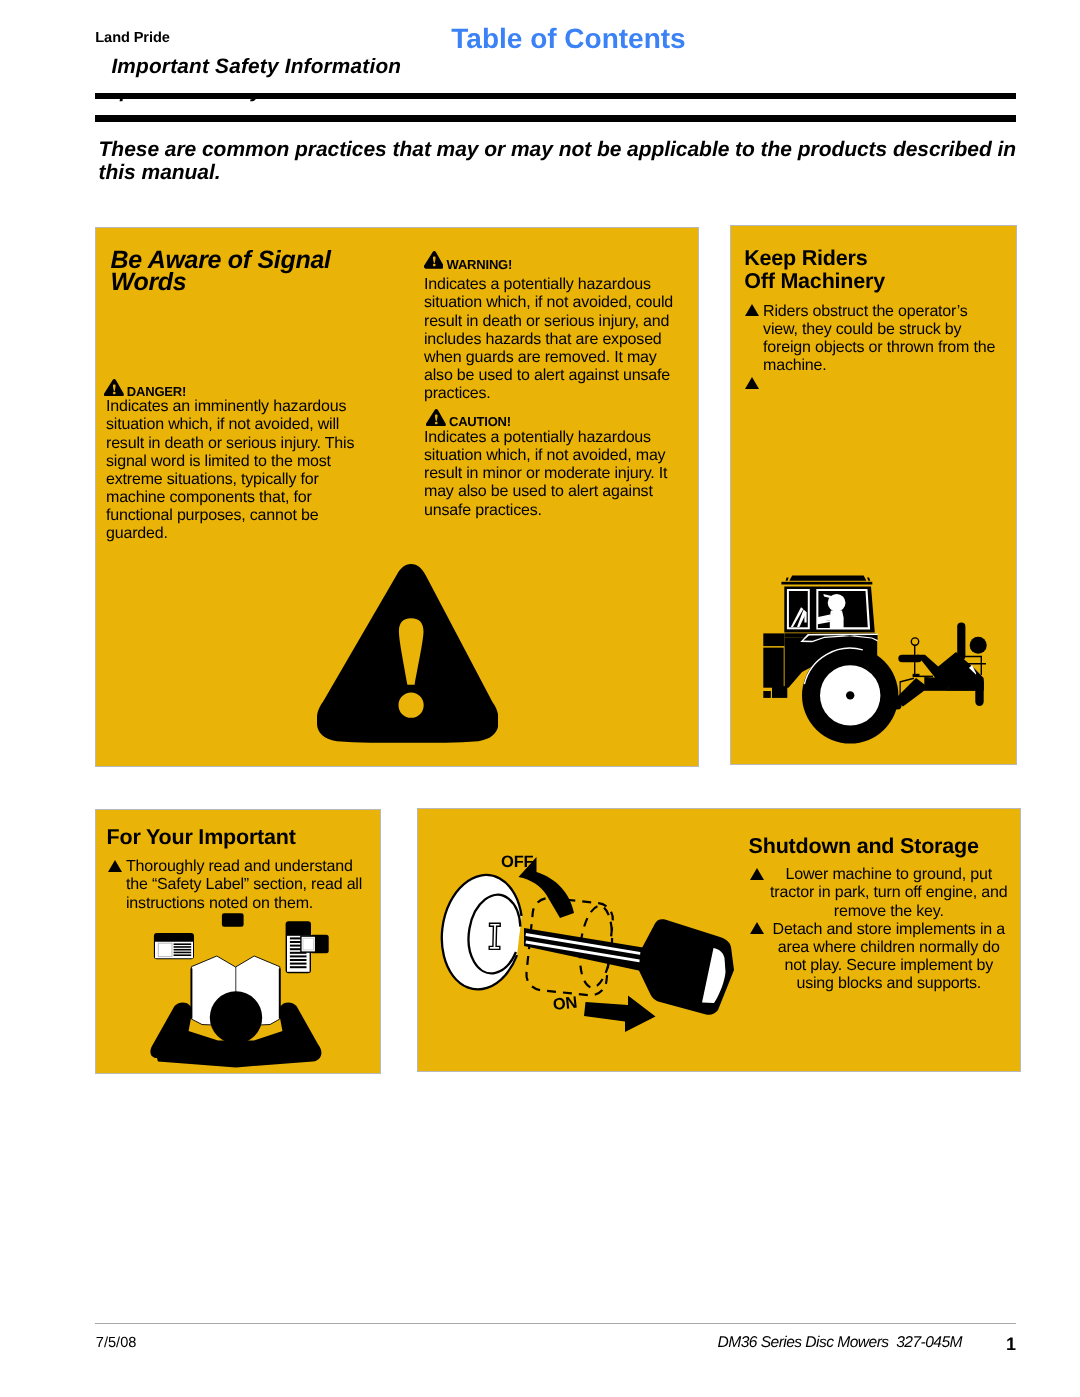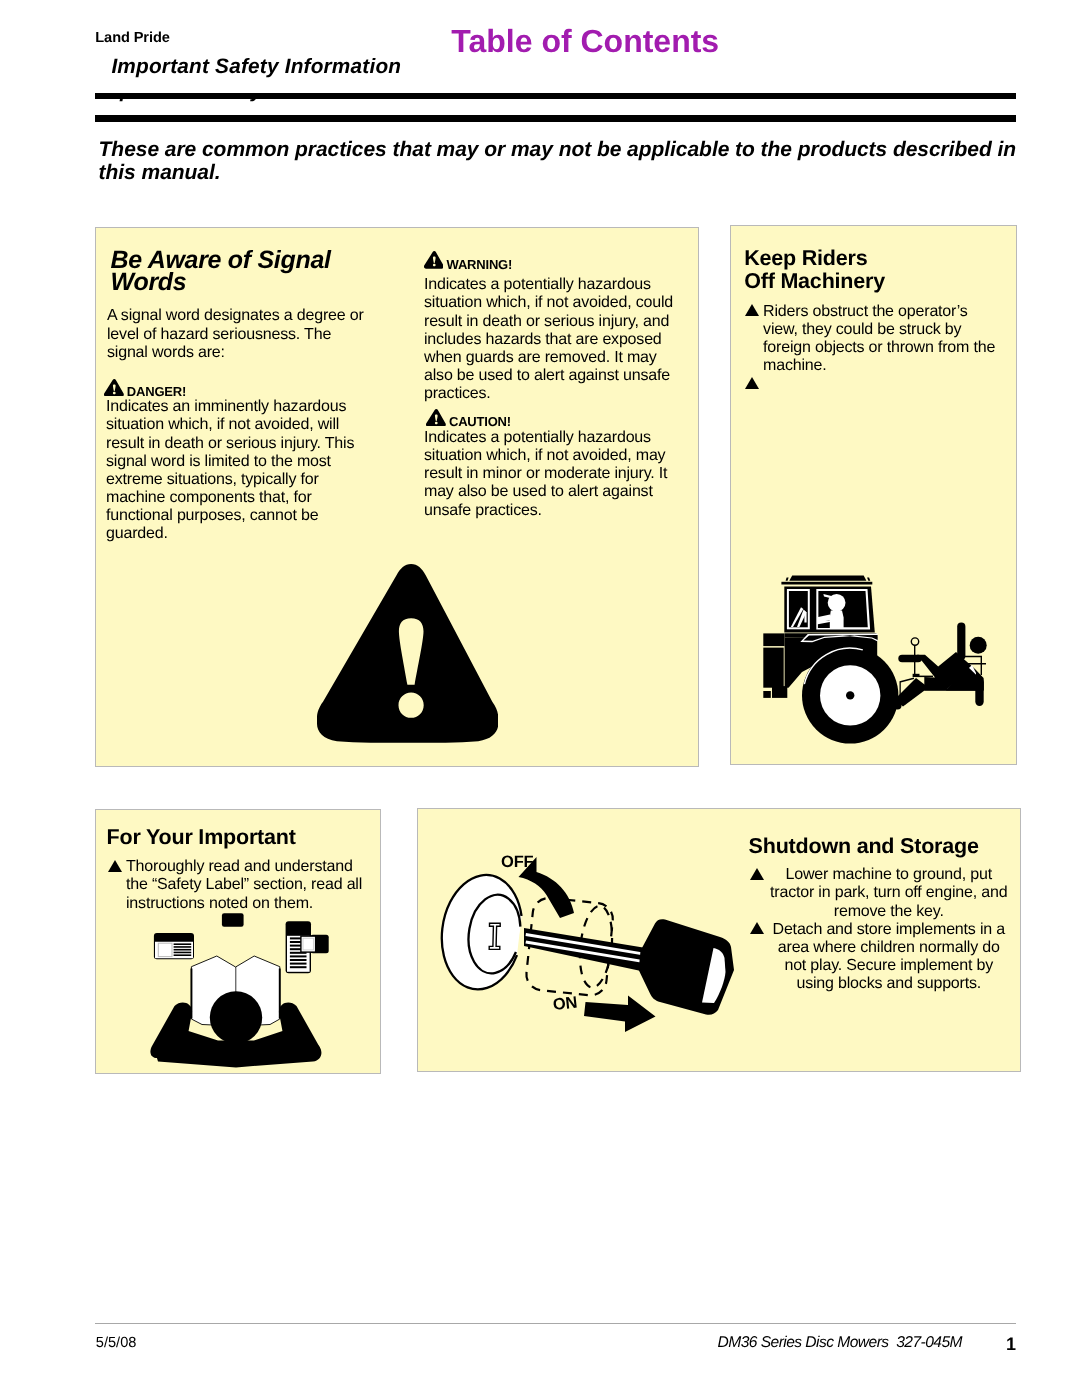--- a/index.html
+++ b/index.html
@@ -5,30 +5,30 @@
 <style>
   html,body{margin:0;padding:0;background:#ffffff;}
   body{width:1080px;height:1397px;position:relative;overflow:hidden;
        font-family:"Liberation Sans",sans-serif;color:#000;
        -webkit-font-smoothing:antialiased;text-rendering:geometricPrecision;}
   .page{position:absolute;left:0;top:0;width:1080px;height:1397px;}
   .abs{position:absolute;}
 
   
   #brand{left:95.3px;top:29.6px;font-size:14.6px;font-weight:bold;letter-spacing:-.1px;}
-  #toc{left:451.3px;top:22.5px;font-size:32px;font-weight:bold;color:#a21caf;letter-spacing:0px;}
+  #toc{left:451.3px;top:22.5px;font-size:28px;font-weight:bold;color:#3b82f6;letter-spacing:0px;}
   #sectitle{left:111.4px;top:55.3px;font-size:20.8px;font-weight:bold;font-style:italic;letter-spacing:.2px;}
   #hidwrap{left:95px;top:93px;width:921px;height:8.6px;overflow:hidden;}
   #hiddentitle{position:absolute;left:0.4px;top:-14.5px;font-size:20.8px;font-weight:bold;font-style:italic;letter-spacing:.2px;white-space:nowrap;}
   #rule1{left:95px;top:93px;width:921px;height:5.5px;background:#000;}
   #rule2{left:95px;top:114.5px;width:921px;height:7px;background:#000;}
   #intro{left:98.6px;top:138px;width:930px;font-size:21px;font-weight:bold;font-style:italic;line-height:23.2px;letter-spacing:-.05px;}
 
   
-  .panel{position:absolute;border:1px solid #b9b9b9;background:#fef9c3;box-sizing:border-box;}
+  .panel{position:absolute;border:1px solid #b9b9b9;background:#eab308;box-sizing:border-box;}
   #panel1{left:95px;top:227px;width:604px;height:540px;}
   #panel2{left:730px;top:225px;width:287px;height:540px;}
   #panel3{left:95px;top:809px;width:286px;height:265px;}
   #panel4{left:417px;top:808px;width:604px;height:264px;}
 
   
   .h-ital{font-size:25px;font-weight:bold;font-style:italic;line-height:22.2px;letter-spacing:-.3px;}
   .h-bold{font-size:21.5px;font-weight:bold;line-height:22.9px;letter-spacing:-.2px;}
   .body{font-size:16.05px;line-height:18.15px;letter-spacing:-.2px;}
   .sig{font-size:13px;font-weight:bold;letter-spacing:-.2px;position:relative;top:4px;left:-1.4px;}
@@ -83,21 +83,20 @@
   <div class="abs" id="sectitle">Important Safety Information</div>
   <div class="abs" id="hidwrap">
       <div id="hiddentitle">Important Safety Information</div>
     </div>
   <div class="abs" id="rule1"></div>
   <div class="abs" id="rule2"></div>
   <div class="abs" id="intro">These are common practices that may or may not be applicable to the products described in this manual.</div>
 
   <div class="panel" id="panel1">
     <div class="abs h-ital" id="p1title">Be Aware of Signal Words</div>
-    <div class="abs body" id="p1intro">A signal word designates a degree or level of hazard seriousness. The signal words are:</div>
 
     <div class="abs sigrow" id="p1danger">
       <span class="tri-ico">
         <svg viewBox="0 0 181.3 179" preserveAspectRatio="none" width="100%" height="100%">
             <path d="M94.1 0 C100.6 0 104.9 4.4 108.7 11.2 L175.3 138 C182.8 148 181.3 156 181.3 160 C181.3 168 175.3 175.5 161.3 177.4 C141.3 179 116.3 179 94.1 179 C65 179 40 179 20 177.4 C6 175.5 0 168 0 160 C0 156 -1.5 148 6 138 L79.5 11.2 C83.3 4.4 87.6 0 94.1 0 Z M94.1 54.3 C85.4 54.3 81.9 59.6 81.9 67.4 C81.9 76.8 87.6 104.2 90.4 121.0 L97.6 121.0 C100.4 104.2 106.5 76.8 106.5 67.4 C106.5 59.6 102.8 54.3 94.1 54.3 Z M94.1 128.7 C87.1 128.7 81.5 134.3 81.5 141.3 C81.5 148.4 87.1 154.0 94.1 154.0 C101.1 154.0 106.7 148.4 106.7 141.3 C106.7 134.3 101.1 128.7 94.1 128.7 Z" fill="#000"></path>
           </svg>
       </span>
       <span class="sig">DANGER!</span>
     </div>
     <div class="abs body" id="p1dangertxt">Indicates an imminently hazardous situation which, if not avoided, will result in death or serious injury. This signal word is limited to the most extreme situations, typically for machine components that, for functional purposes, cannot be guarded.</div>
@@ -258,17 +257,17 @@
     <div class="abs keylbl" id="offlbl">OFF</div>
     <div class="abs keylbl" id="onlbl">ON</div>
     <div class="abs h-bold" id="p4title">Shutdown and Storage</div>
     <div class="abs body" id="p4bul">
       <div class="bullet"><span class="tri"></span><span>Lower machine to ground, put tractor in park, turn off engine, and remove the key.</span></div>
       <div class="bullet"><span class="tri"></span><span>Detach and store implements in a area where children normally do not play. Secure implement by using blocks and supports.</span></div>
     </div>
   </div>
 
   <div class="abs" id="footrule"></div>
-  <div class="abs" id="fdate">5/5/08</div>
+  <div class="abs" id="fdate">7/5/08</div>
   <div class="abs" id="fmodel"><span>DM36 Series Disc Mowers</span>&nbsp;&nbsp;<span>327-045M</span></div>
   <div class="abs" id="fpage">1</div>
 
 </div>
 
 </body></html>

